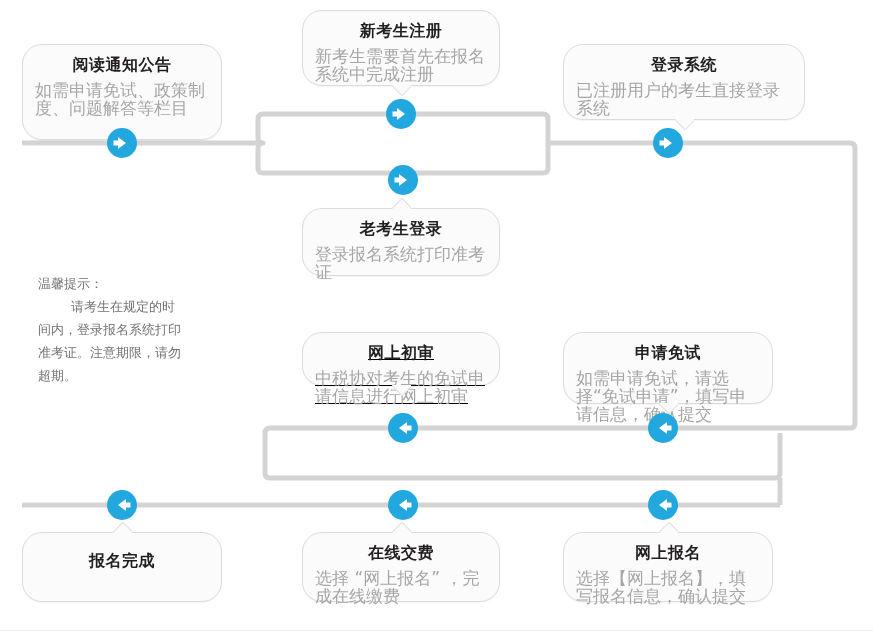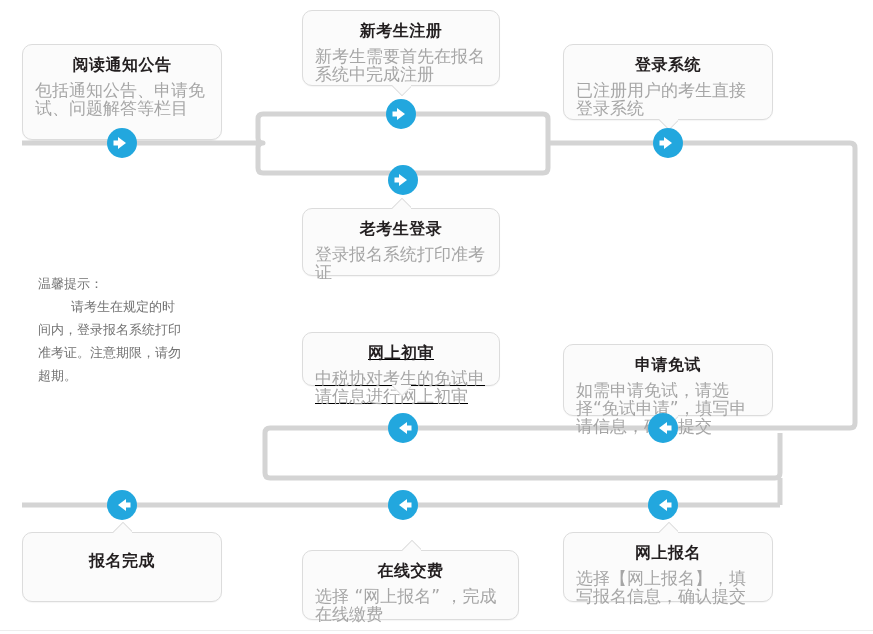--- a/index.html
+++ b/index.html
@@ -25,21 +25,21 @@
     top: 0;
     width: 873px;
     height: 634px;
   }
   
   .node {
     position: absolute;
     box-sizing: border-box;
     background: #fbfbfb;
     border: 1px solid #dcdcdc;
-    border-radius: 10px;
+    border-radius: 20px;
     box-shadow: 0 1px 1px rgba(0,0,0,0.04);
     padding: 9px 12px 10px 12px;
   }
   .node .title {
     font-size: 16px;
     font-weight: bold;
     color: #231f20;
     text-align: center;
     line-height: 22px;
     letter-spacing: 0.5px;
@@ -137,63 +137,63 @@
       <path d="M 275 428 L 270 428 Q 265 428 265 433 L 265 473 Q 265 478 270 478
                L 775 478 Q 780 478 780 473 L 780 433"></path>
 
       <path d="M 780 505 L 22 505"></path>
       <path d="M 780 478 L 780 505"></path>
     </g>
   </svg>
 
   <div class="node" style="left:22px; top:44px; width:200px; height:96px;">
     <div class="title">阅读通知公告</div>
-    <div class="desc">包括通知公告、申请免试、问题解答等栏目</div>
+    <div class="desc">如需申请免试、政策制度、问题解答等栏目</div>
     <span class="nub down"></span>
   </div>
 
   <div class="node" style="left:302px; top:10px; width:198px; height:76px;">
     <div class="title">新考生注册</div>
     <div class="desc">新考生需要首先在报名系统中完成注册</div>
     <span class="nub down"></span>
   </div>
 
-  <div class="node desc-center" style="left:563px; top:44px; width:210px; height:76px;">
+  <div class="node desc-center" style="left:563px; top:44px; width:242px; height:76px;">
     <div class="title">登录系统</div>
     <div class="desc">已注册用户的考生直接登录系统</div>
     <span class="nub down"></span>
   </div>
 
   <div class="node desc-center" style="left:302px; top:208px; width:198px; height:68px;">
     <div class="title">老考生登录</div>
     <div class="desc">登录报名系统打印准考证</div>
     <span class="nub up"></span>
   </div>
 
   <div class="tips" style="left:38px; top:272px; width:146px;">温馨提示：
         请考生在规定的时间内，登录报名系统打印准考证。注意期限，请勿超期。</div>
 
   <div class="node" style="left:302px; top:332px; width:198px; height:54px;text-decoration:underline;">
     <div class="title">网上初审</div>
     <div class="desc">中税协对考生的免试申请信息进行网上初审</div>
     <span class="nub down"></span>
   </div>
 
-  <div class="node" style="left:563px; top:344px; width:210px; height:72px;">
+  <div class="node" style="left:563px; top:332px; width:210px; height:72px;">
     <div class="title">申请免试</div>
     <div class="desc">如需申请免试，请选择“免试申请”，填写申请信息，确认提交</div>
     <span class="nub down"></span>
   </div>
 
   <div class="node center-only" style="left:22px; top:532px; width:200px; height:70px;">
     <div class="title">报名完成</div>
     <span class="nub up"></span>
   </div>
 
-  <div class="node desc-center" style="left:302px; top:532px; width:217px; height:70px;margin-top:18px;">
+  <div class="node desc-center" style="left:302px; top:532px; width:198px; height:70px;">
     <div class="title">在线交费</div>
     <div class="desc">选择 “网上报名” ，完成在线缴费</div>
     <span class="nub up"></span>
   </div>
 
   <div class="node" style="left:563px; top:532px; width:210px; height:70px;">
     <div class="title">网上报名</div>
     <div class="desc">选择【网上报名】，填写报名信息，确认提交</div>
     <span class="nub up"></span>
   </div>

